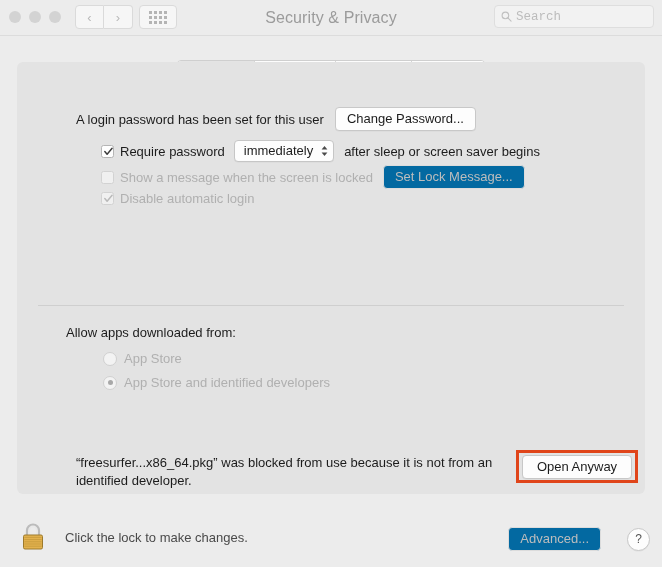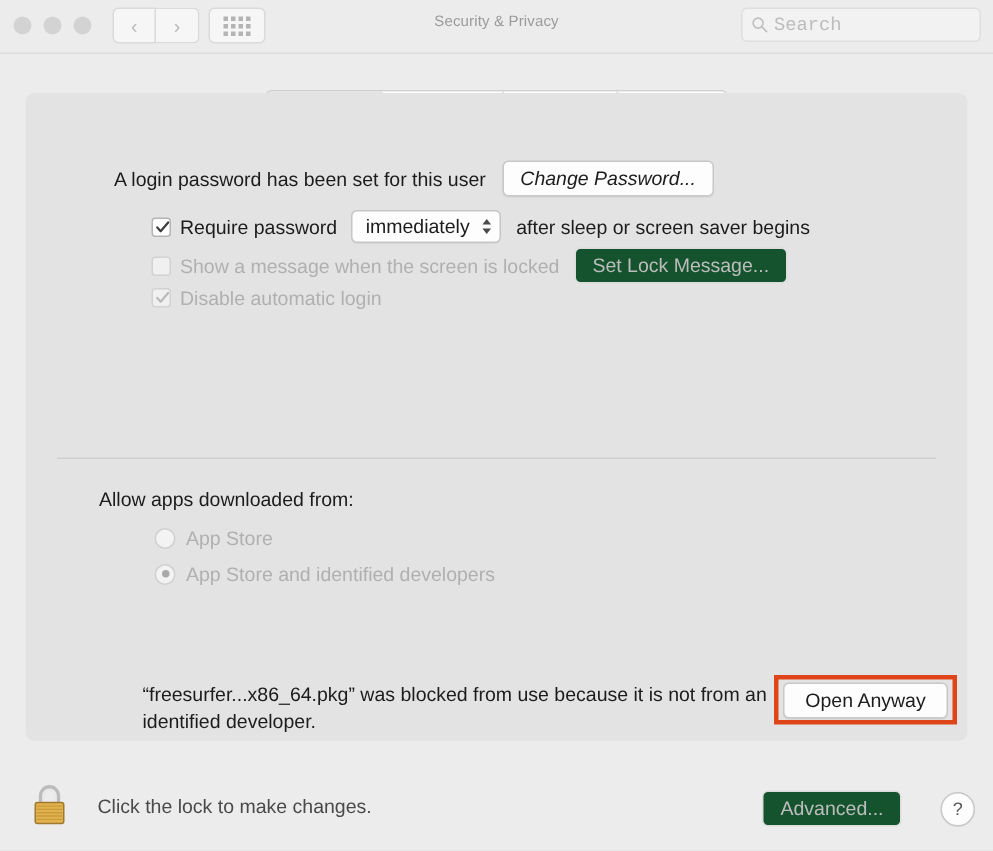--- a/index.html
+++ b/index.html
@@ -78,21 +78,21 @@
   .dots i {
     display: block;
     width: 3px; height: 3px;
     background: #b4b4b4;
   }
   .wintitle {
     position: absolute;
     left: 0; top: 9px;
     width: 662px;
     text-align: center;
-    font-size: 10px;
+    font-size: 16px;
     color: #9b9b9b;
     letter-spacing: .1px;
   }
   .searchfield {
     position: absolute;
     right: 8px; top: 5px;
     width: 160px; height: 23px;
     background: #f2f2f2;
     border: 1px solid #dedede;
     border-radius: 4px;
@@ -168,21 +168,21 @@
     background: #fdfdfd;
     border: 1px solid #c8c8c8;
     border-radius: 4px;
     padding: 3px 11px 4px;
     line-height: 15px;
     box-shadow: 0 0.5px 0.5px rgba(0,0,0,.05);
     white-space: nowrap;
   }
   .pushbtn.disabled {
     color: #bdbdbd;
-    background: #14532d;
+    background: #0369a1;
     border-color: #dcdcdc;
     box-shadow: none;
   }
 
   
   .cb {
     width: 13px; height: 13px;
     border: 1px solid #b5b5b5;
     border-radius: 2.5px;
     background: #fefefe;
@@ -234,21 +234,20 @@
     background: #cfcfcf;
   }
 
   .blockmsg {
     position: absolute;
     left: 59px; top: 392px;
     width: 420px;
     font-size: 13px;
     color: #1c1c1c;
     line-height: 18px;
-    margin-left: 19px;
   }
 
   .highlight-box {
     position: absolute;
     left: 499px; top: 388px;
     width: 122px; height: 33px;
     border: 3px solid #e0451a;
     box-sizing: border-box;
     display: flex;
     align-items: center;
@@ -343,21 +342,21 @@
     <div class="tab">Firewall</div>
     <div class="tab">Privacy</div>
   </div>
 </div>
 
 <div class="panel">
   <div class="panel-inner">
 
     <div class="row" style="left:59px; top:45px;">
       <span class="lbl">A login password has been set for this user</span>
-      <span class="pushbtn" style="margin-left:11px;font-style:italic;">Change Password...</span>
+      <span class="pushbtn" style="margin-left:11px;">Change Password...</span>
     </div>
 
     <div class="row" style="left:84px; top:78px;">
       <span class="cb">
         <svg width="11" height="11" viewBox="0 0 11 11">
           <path d="M1.8 5.6 L4.1 8.2 L9.1 2.3" fill="none" stroke="#3a3a3a" stroke-width="1.45" stroke-linecap="round" stroke-linejoin="round"></path>
         </svg>
       </span>
       <span class="lbl">Require password</span>
       <span class="popup" style="margin-left:9px;">

